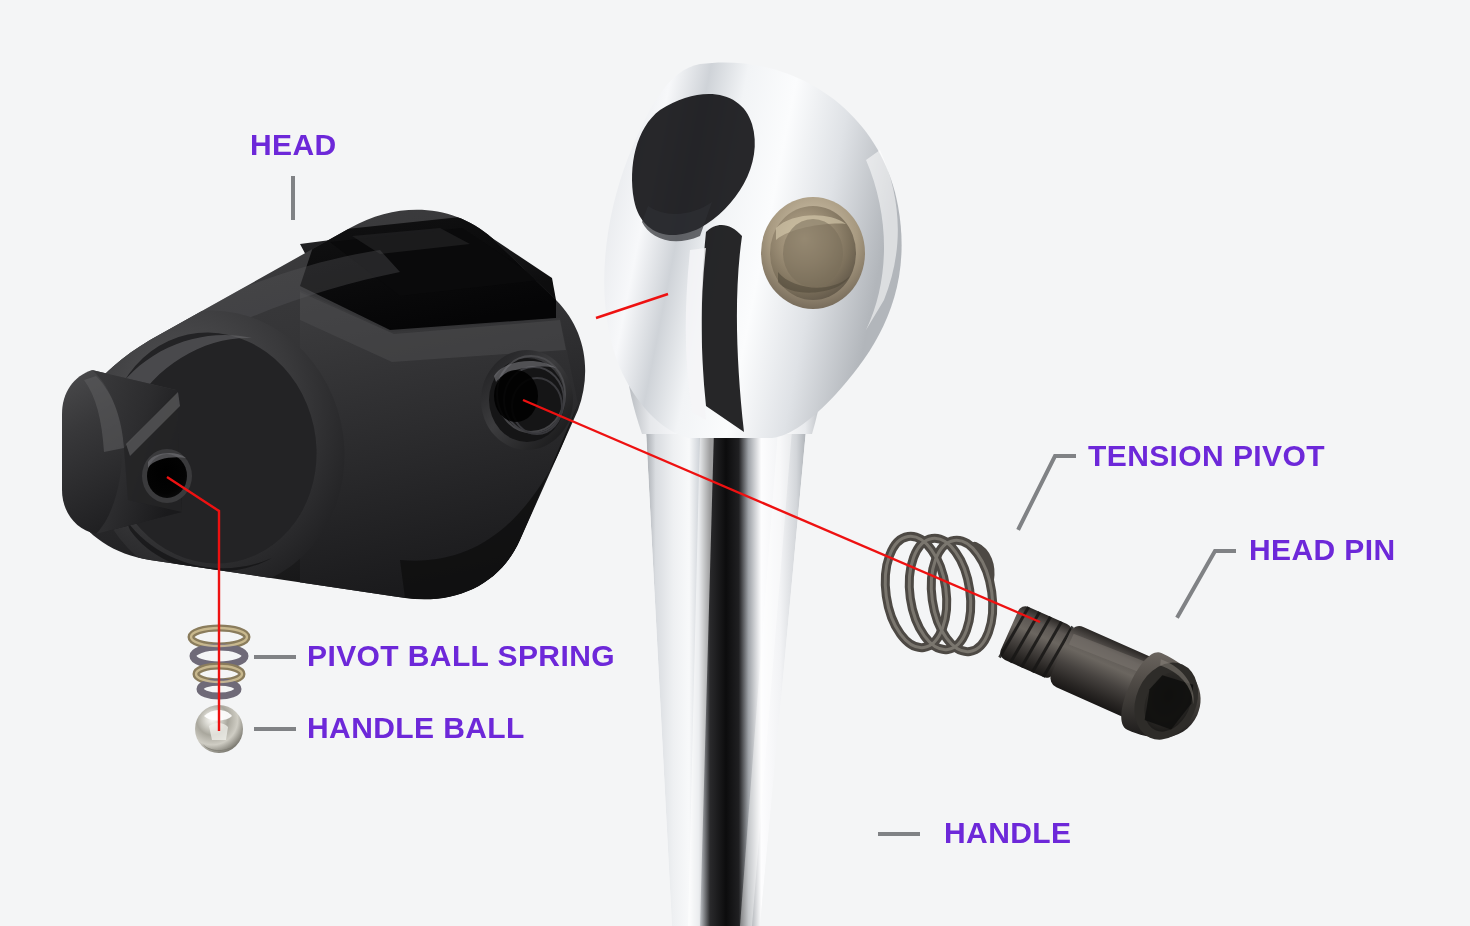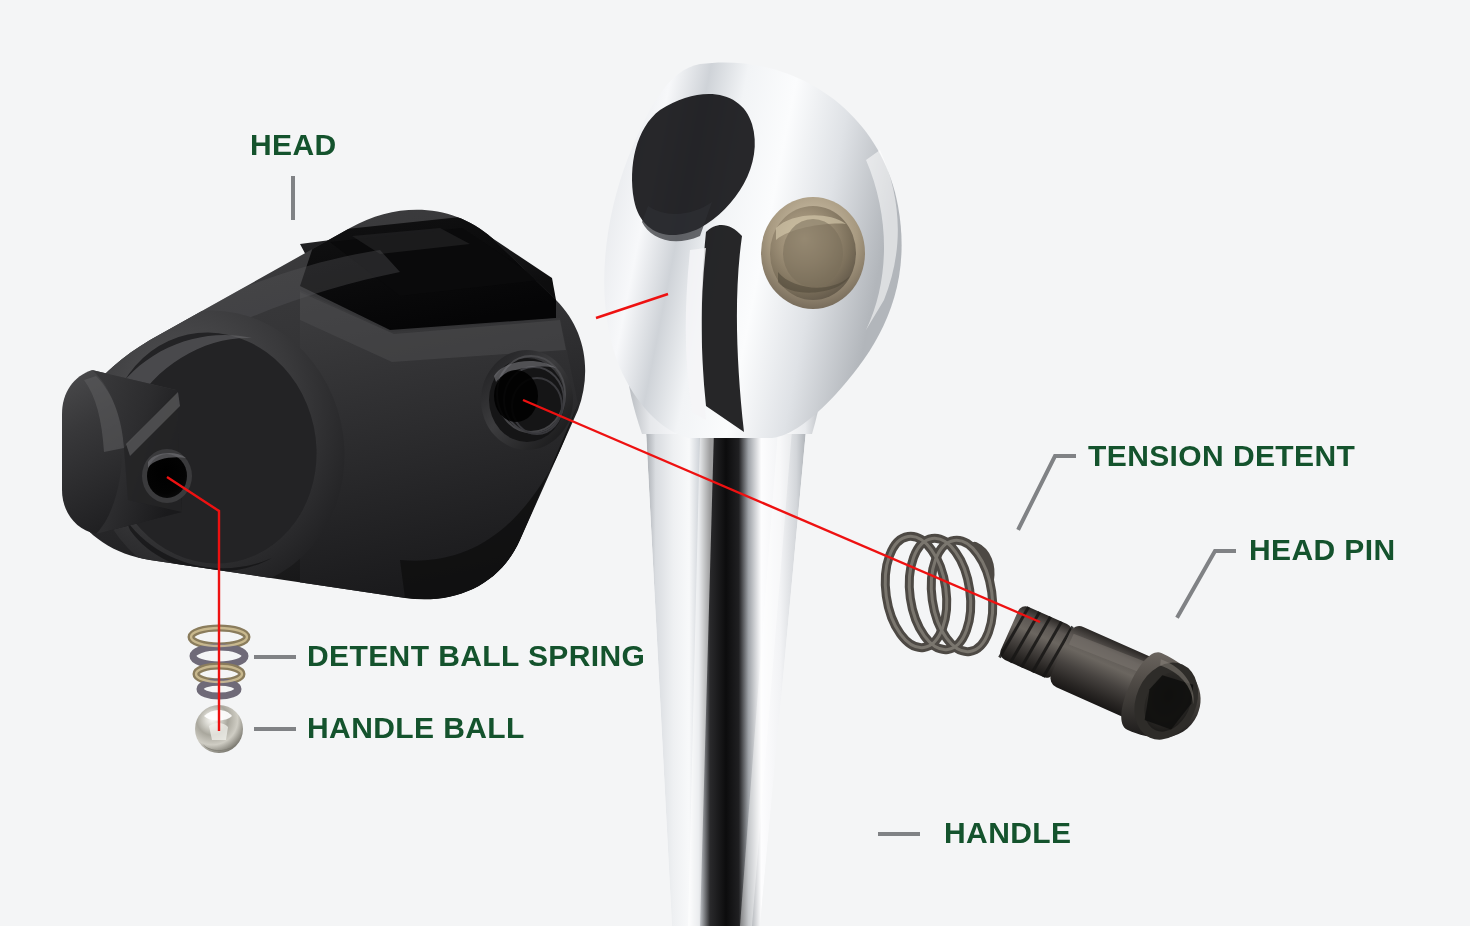--- a/index.html
+++ b/index.html
@@ -22,21 +22,21 @@
     left: 0; top: 0;
     width: 1470px;
     height: 926px;
   }
   .lbl {
     position: absolute;
     font-family: "Liberation Sans", sans-serif;
     font-weight: bold;
     font-size: 30px;
     letter-spacing: 0.4px;
-    color: #14532d;
+    color: #6d28d9;
     white-space: nowrap;
     line-height: 1;
   }
   .lbl-head  { left: 250px; top: 130px; }
   .lbl-dbs   { left: 307px; top: 641px; }
   .lbl-db    { left: 307px; top: 713px; }
   .lbl-ts    { left: 1088px; top: 441px; }
   .lbl-pp    { left: 1249px; top: 535px; }
   .lbl-hd    { left: 933px; top: 818px; margin-left: 11px; }
 </style>
@@ -334,23 +334,23 @@
       <line x1="256" y1="657" x2="294" y2="657"></line>
       <line x1="256" y1="729" x2="294" y2="729"></line>
       <path d="M1019 528 L1055 456 L1074 456"></path>
       <path d="M1178 616 L1215 551 L1234 551"></path>
       <line x1="880" y1="834" x2="918" y2="834"></line>
     </g>
   </svg>
 
   <div class="lbl lbl-head">HEAD</div>
 
-  <div class="lbl lbl-dbs">DETENT BALL SPRING</div>
+  <div class="lbl lbl-dbs">PIVOT BALL SPRING</div>
 
   <div class="lbl lbl-db">HANDLE BALL</div>
 
-  <div class="lbl lbl-ts">TENSION DETENT</div>
+  <div class="lbl lbl-ts">TENSION PIVOT</div>
 
   <div class="lbl lbl-pp">HEAD PIN</div>
 
   <div class="lbl lbl-hd">HANDLE</div>
 
 </div>
 
 </body></html>

